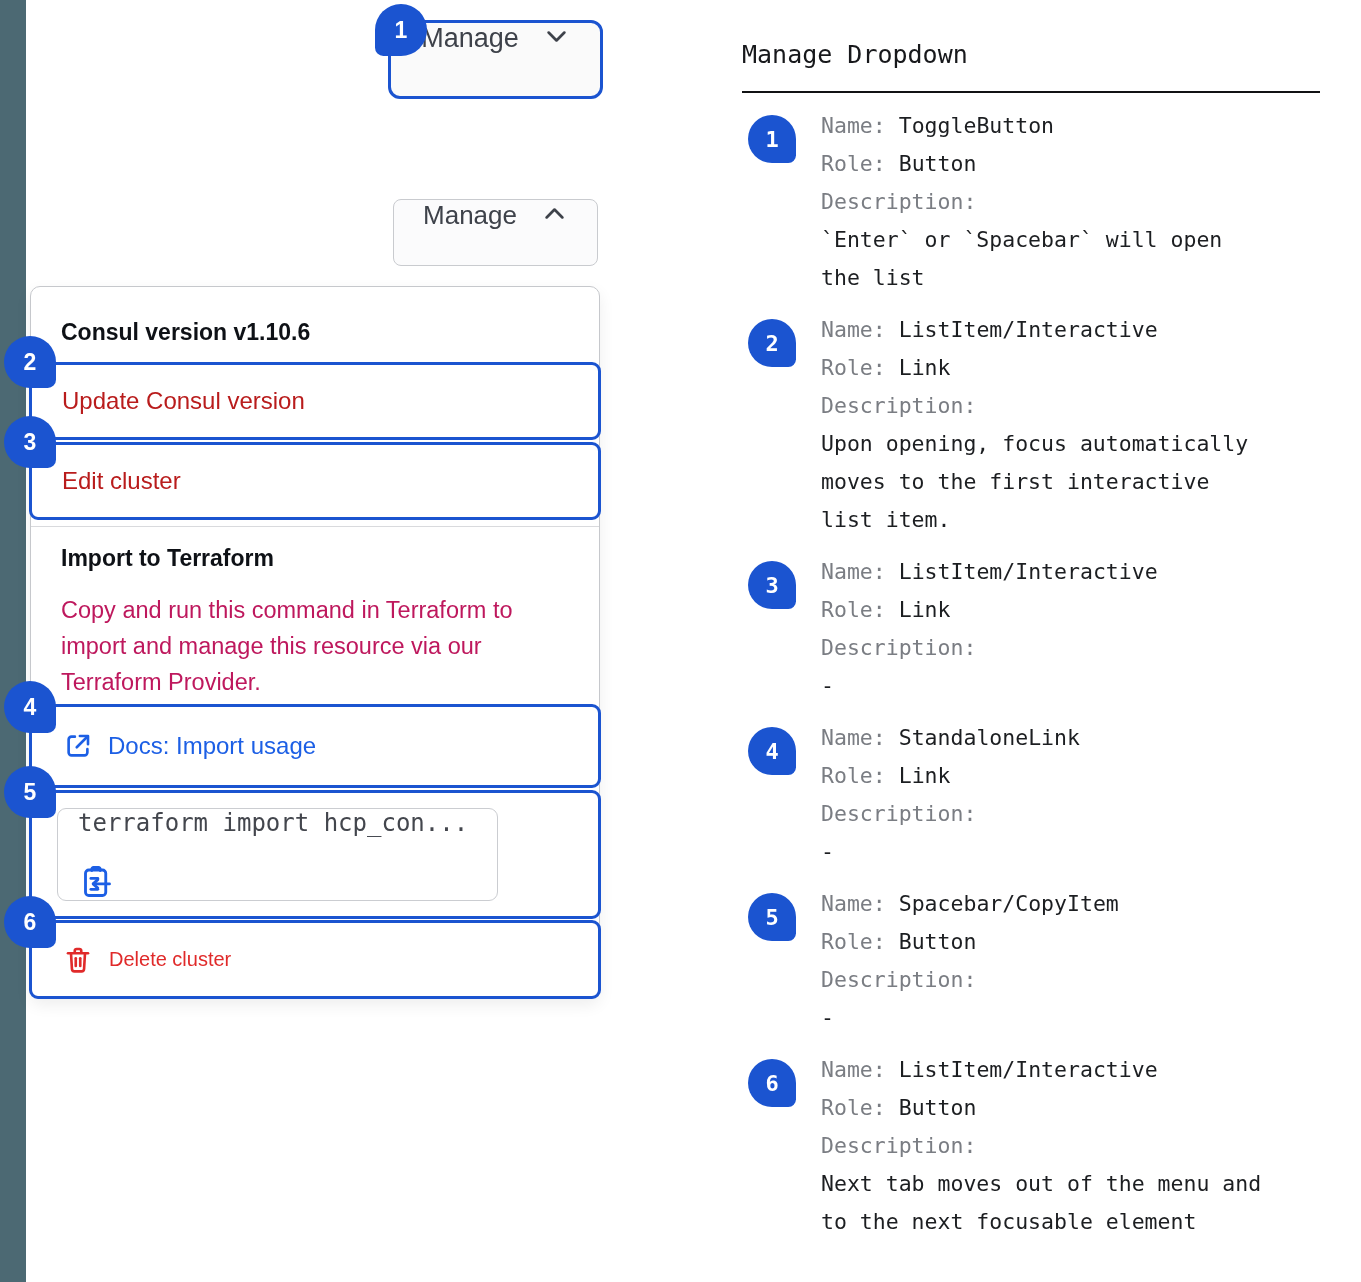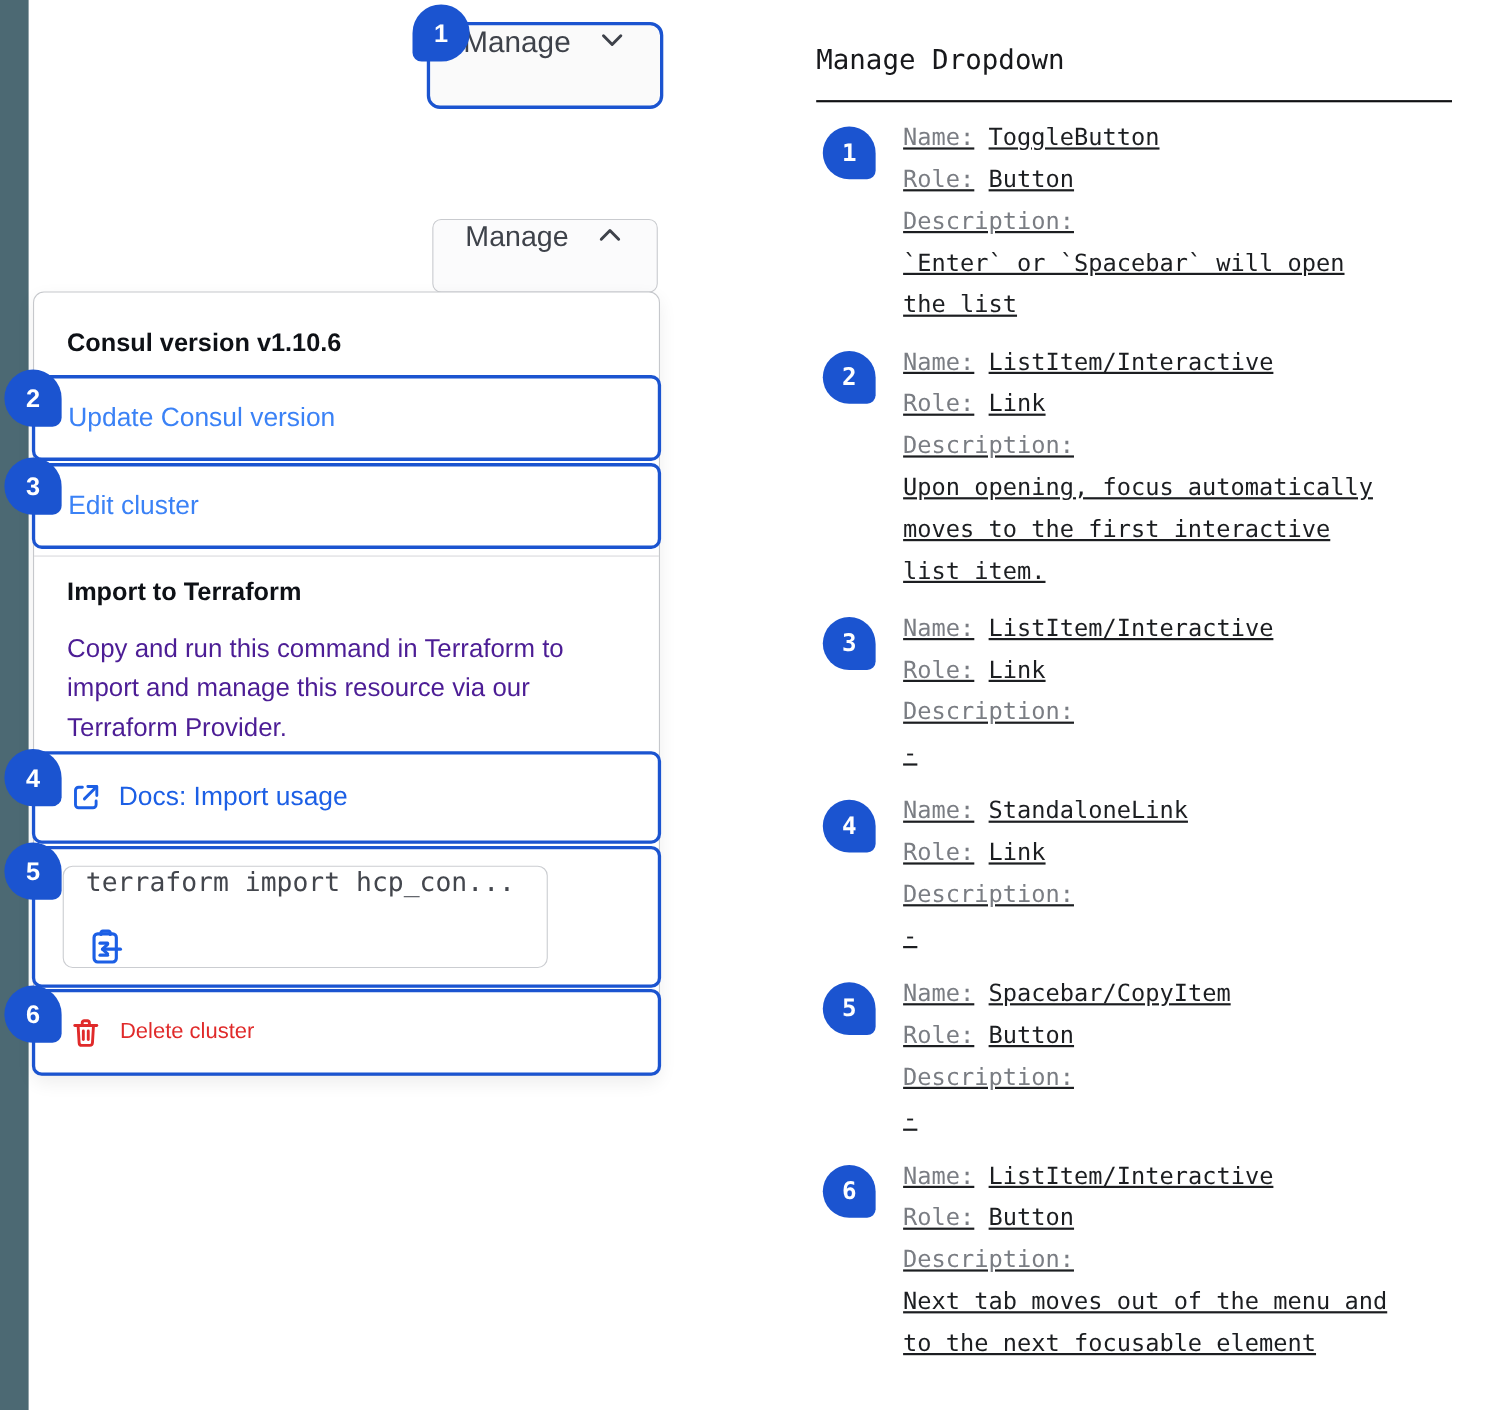--- a/index.html
+++ b/index.html
@@ -28,49 +28,49 @@
     position:absolute; background:#fbfbfc;
     border:1.5px solid #c9cbcf; border-radius:8px;
     display:flex; align-items:flex-start; justify-content:center;
     gap:24px; color:#3e424a; font-size:27px;
     cursor:pointer;
   }
   .btn.focused { border:3.5px solid #1B54D0; border-radius:12px; background:#fafafa; }
   .chev { width:27px; height:27px; display:block; }
   
   .dropdown {
-    position:absolute; left:30px; top:265px; width:570px; height:713px;
+    position:absolute; left:30px; top:286px; width:570px; height:713px;
     background:#ffffff; border:1px solid #c6c8cc; border-radius:10px;
     box-shadow:0 6px 16px rgba(0,0,0,0.07);
   }
   .dd-header {
     position:absolute; left:30px; top:32px;
     font-size:23px; font-weight:700; color:#0e1116;
   }
   .focus-item {
     position:absolute; left:-2px; right:-2px;
     border:3.5px solid #1B54D0; border-radius:9px;
     background:#ffffff;
     display:flex; align-items:center;
     cursor:pointer; z-index:10;
   }
   .focus-item .item-label {
-    padding-left:30px; font-size:24px; color:#3b82f6;
+    padding-left:30px; font-size:24px; color:#b91c1c;
   }
   .divider {
     position:absolute; left:0; right:0; height:0;
     border-top:1px solid #d9dadd;
   }
   .section-title {
     position:absolute; left:30px;
     font-size:23px; font-weight:700; color:#0e1116;
   }
   .section-desc {
     position:absolute; left:30px; width:478px;
-    font-size:23.5px; line-height:36px; color:#4c1d95;
+    font-size:23.5px; line-height:36px; color:#be185d;
   }
   .docs-link {
     display:flex; align-items:center; gap:15px;
     padding-left:31px; color:#1C5FE5; font-size:24px; font-weight:500;
   }
   .docs-link svg { width:30px; height:30px; display:block; }
   .code-box {
     margin-left:25px; width:441px; height:93px;
     border:1.5px solid #cbcdd1; border-radius:9px; background:#ffffff;
     display:flex; align-items:flex-start; padding:0 16px 0 20px;flex-direction:column;
@@ -92,21 +92,21 @@
   }
   .panel-title { font-size:25px; color:#17181b; }
   .panel-hr { margin-top:22px; border-bottom:2.5px solid #111214; }
   .p-item { display:flex; padding-left:6px; margin-top:14px; }
   .p-item:first-of-type { margin-top:26px; }
   .p-badge-col { width:73px; flex:0 0 73px; }
   .p-badge {
     position:static; margin-top:8px;
     width:48px; height:48px; font-size:22px;
   }
-  .p-lines { flex:1; font-size:21.5px; line-height:38px;text-decoration:underline; }
+  .p-lines { flex:1; font-size:21.5px; line-height:38px; }
   .lbl { color:#7a7d83; }
   .val { color:#1c1e21; margin-left:13px; }
   .desc-text { color:#1c1e21; width:452px; }
 </style>
 </head>
 <body>
 
 <div class="canvas">
 
   <div class="leftbar"></div>

